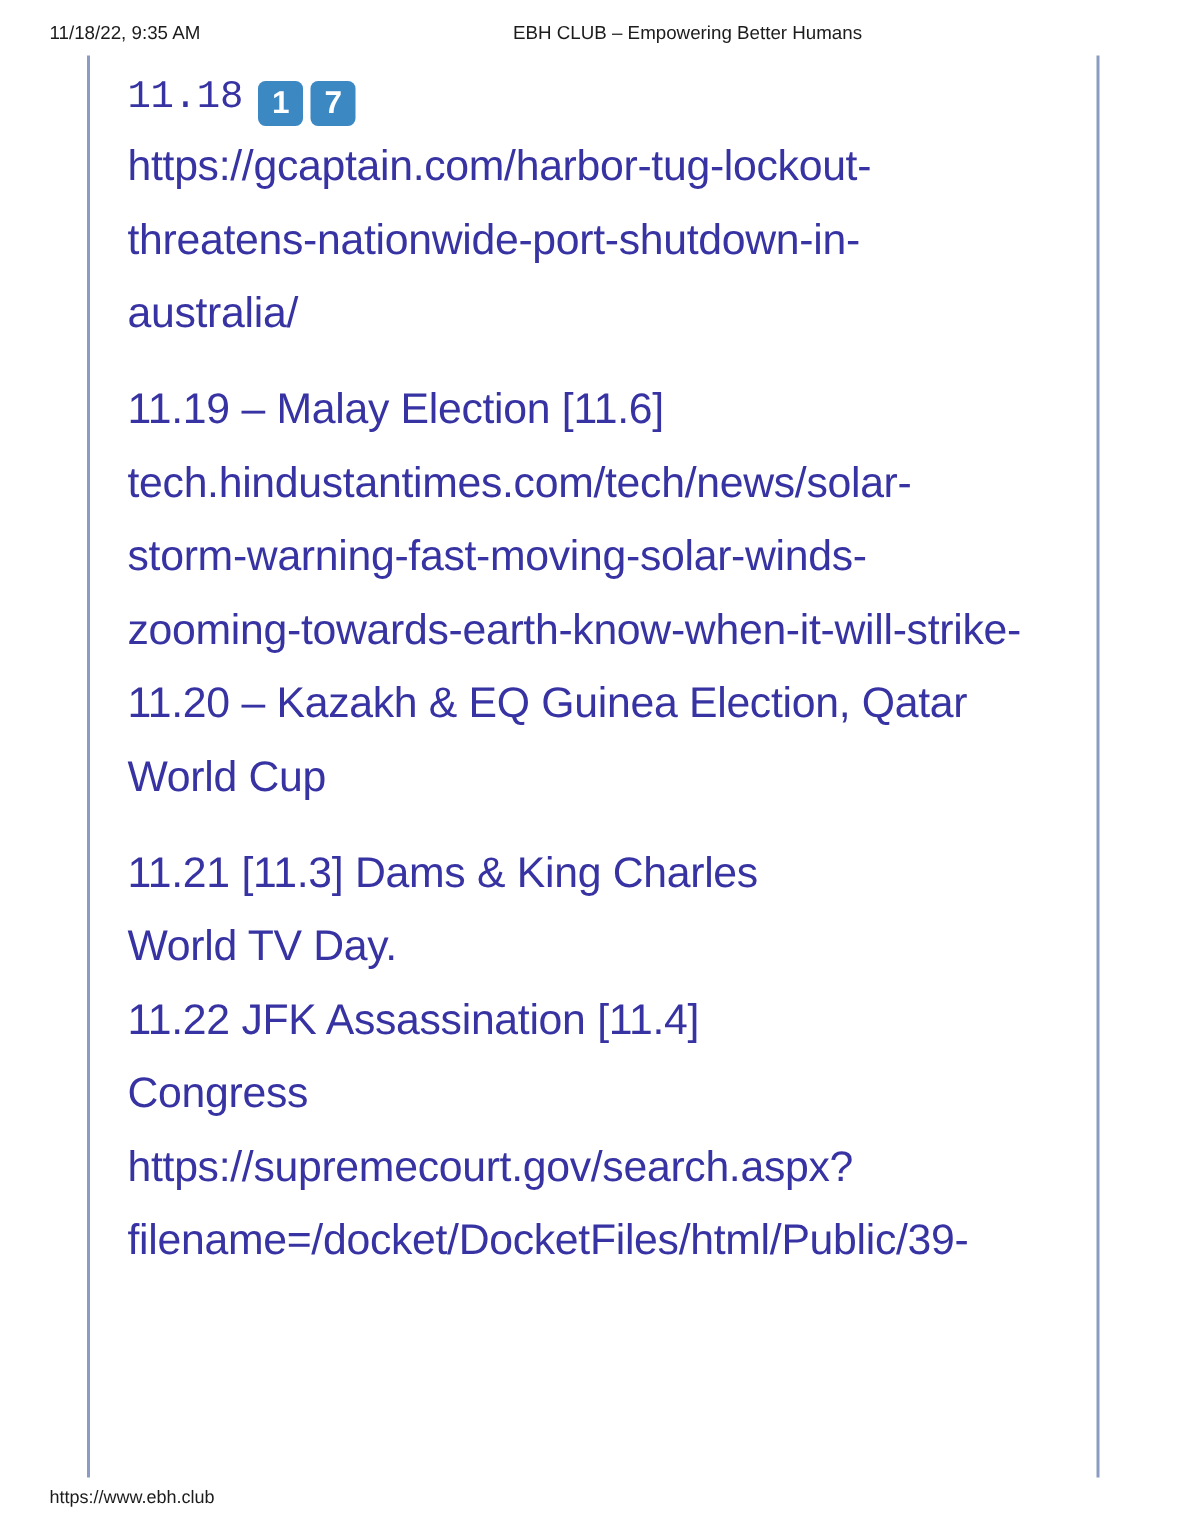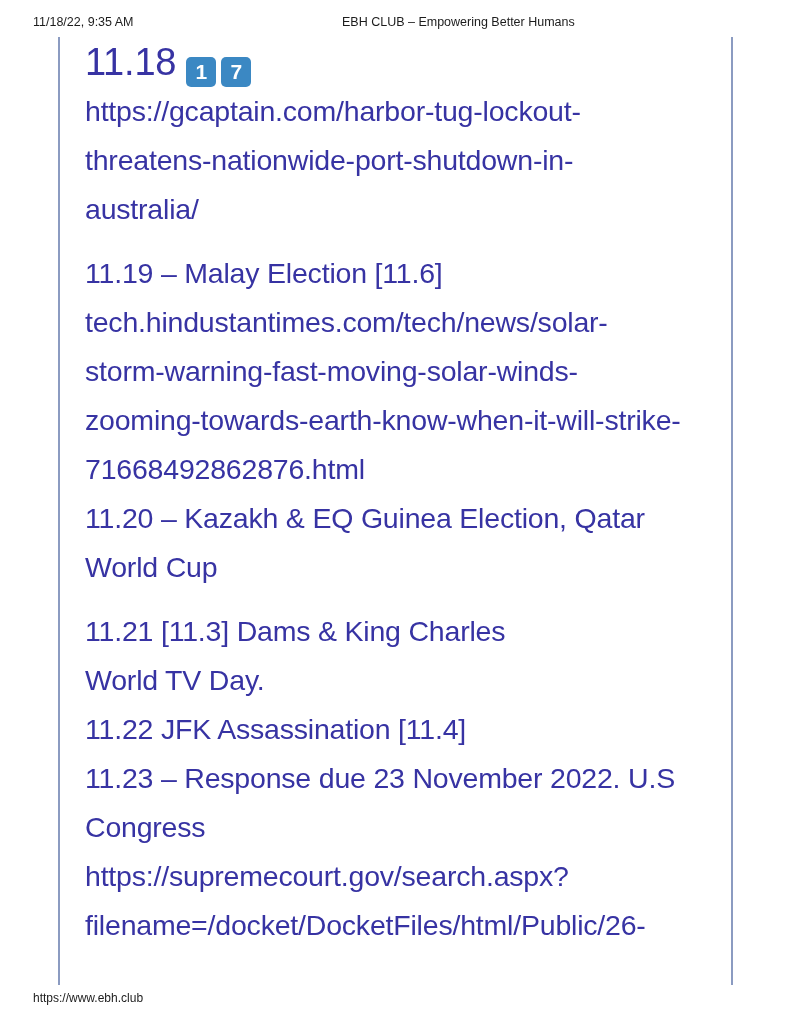--- a/index.html
+++ b/index.html
@@ -49,22 +49,23 @@
   .line {
     height: 49px;
     line-height: 49px;
     font-size: 28.5px;
     letter-spacing: -0.2px;
     color: var(--body-text);
     white-space: nowrap;
   }
   .heading-line { height: 49px; line-height: 49px; }
   .heading-number {
-    font-size: 38px;
+    font-size: 26px;
     color: var(--body-text);
+    font-family: Liberation Mono, monospace;
   }
   .keycap {
     display: inline-block;
     width: 30px;
     height: 30px;
     border-radius: 5px;
     background: var(--badge-bg);
     color: #ffffff;
     font-weight: bold;
     font-size: 21px;
@@ -110,32 +111,30 @@
       <div class="block">
         <div class="line">https://gcaptain.com/harbor-tug-lockout-</div>
         <div class="line">threatens-nationwide-port-shutdown-in-</div>
         <div class="line">australia/</div>
       </div>
       <div class="block">
         <div class="line">11.19 – Malay Election [11.6]</div>
         <div class="line">tech.hindustantimes.com/tech/news/solar-</div>
         <div class="line">storm-warning-fast-moving-solar-winds-</div>
         <div class="line">zooming-towards-earth-know-when-it-will-strike-</div>
-        <div class="line">71668492862876.html</div>
         <div class="line">11.20 – Kazakh &amp; EQ Guinea Election, Qatar</div>
         <div class="line">World Cup</div>
       </div>
       <div class="block">
         <div class="line">11.21 [11.3] Dams &amp; King Charles</div>
         <div class="line">World TV Day.</div>
         <div class="line">11.22 JFK Assassination [11.4]</div>
-        <div class="line">11.23 – Response due 23 November 2022. U.S</div>
         <div class="line">Congress</div>
         <div class="line">https://supremecourt.gov/search.aspx?</div>
-        <div class="line">filename=/docket/DocketFiles/html/Public/26-</div>
+        <div class="line">filename=/docket/DocketFiles/html/Public/39-</div>
       </div>
     </div>
 
 </div>
 
 <div class="print-footer-url">https://www.ebh.club</div>
 
 <div class="print-footer-page">20/786</div>
 
 </body></html>

